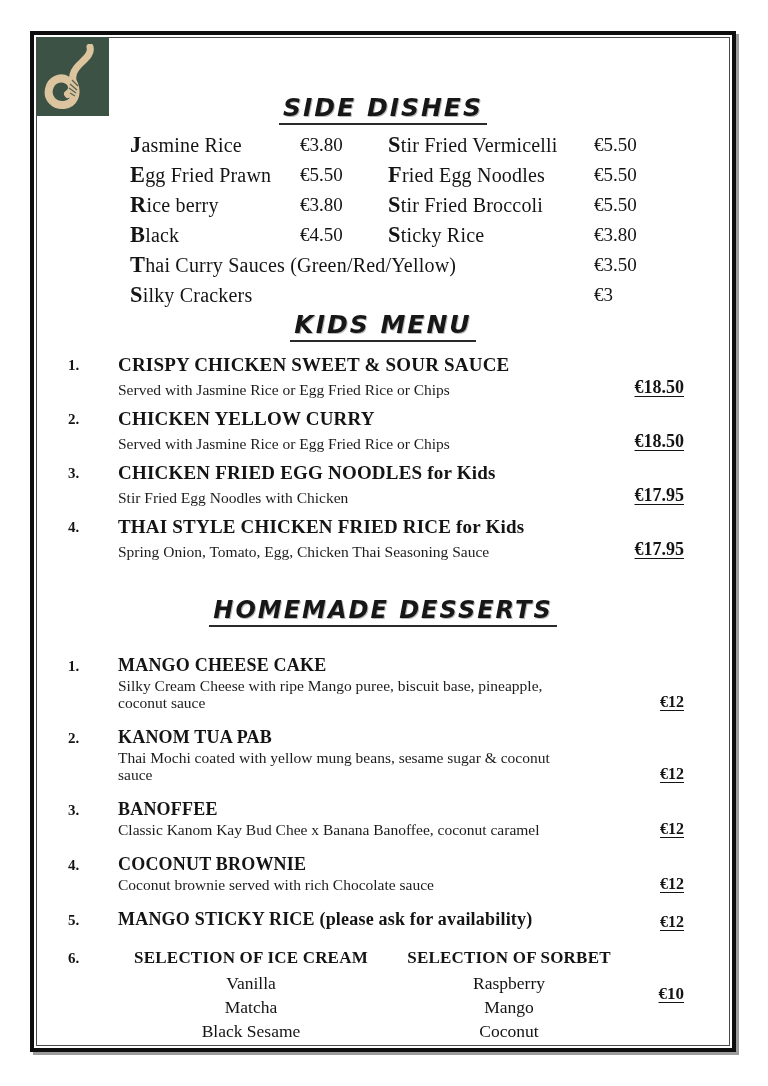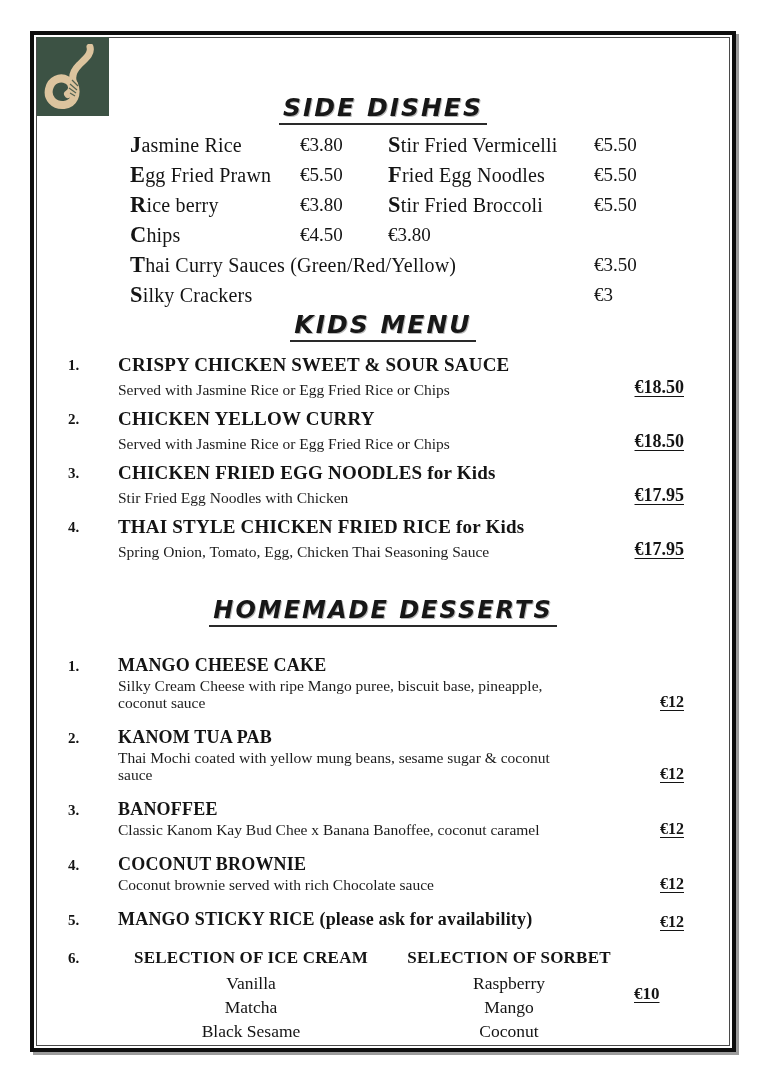--- a/index.html
+++ b/index.html
@@ -62,21 +62,21 @@
 
   
   .selection-item {
     display:grid; grid-template-columns:50px 266px 250px 1fr;
     padding:0 48px 0 34px; margin-top:2px;
   }
   .sel-col { text-align:center; }
   .sel-title { font-size:17px; font-weight:bold; line-height:26px; letter-spacing:0.2px; }
   .sel-flavor { font-size:17.5px; line-height:24px; }
   .sel-price {
-    align-self:center; text-align:left; font-size:17px; font-weight:bold;
+    align-self:center; text-align:right; font-size:17px; font-weight:bold;
     text-decoration:underline; text-underline-offset:3px;
   }
 </style>
 </head>
 <body>
 
 <div class="frame">
   <div class="content">
 
     <div class="heading h-side">
@@ -96,22 +96,23 @@
         <div class="side-name">Fried Egg Noodles</div>
         <div class="side-price">€5.50</div>
       </div>
       <div class="side-row">
         <div class="side-name">Rice berry</div>
         <div class="side-price">€3.80</div>
         <div class="side-name">Stir Fried Broccoli</div>
         <div class="side-price">€5.50</div>
       </div>
       <div class="side-row">
-        <div class="side-name">Chips</div>
+        <div class="side-name">Black</div>
         <div class="side-price">€4.50</div>
+        <div class="side-name">Sticky Rice</div>
         <div class="side-price">€3.80</div>
       </div>
       <div class="side-row full">
         <div class="side-name">Thai Curry Sauces (Green/Red/Yellow)</div>
         <div class="side-price">€3.50</div>
       </div>
       <div class="side-row full">
         <div class="side-name">Silky Crackers</div>
         <div class="side-price">€3</div>
       </div>

